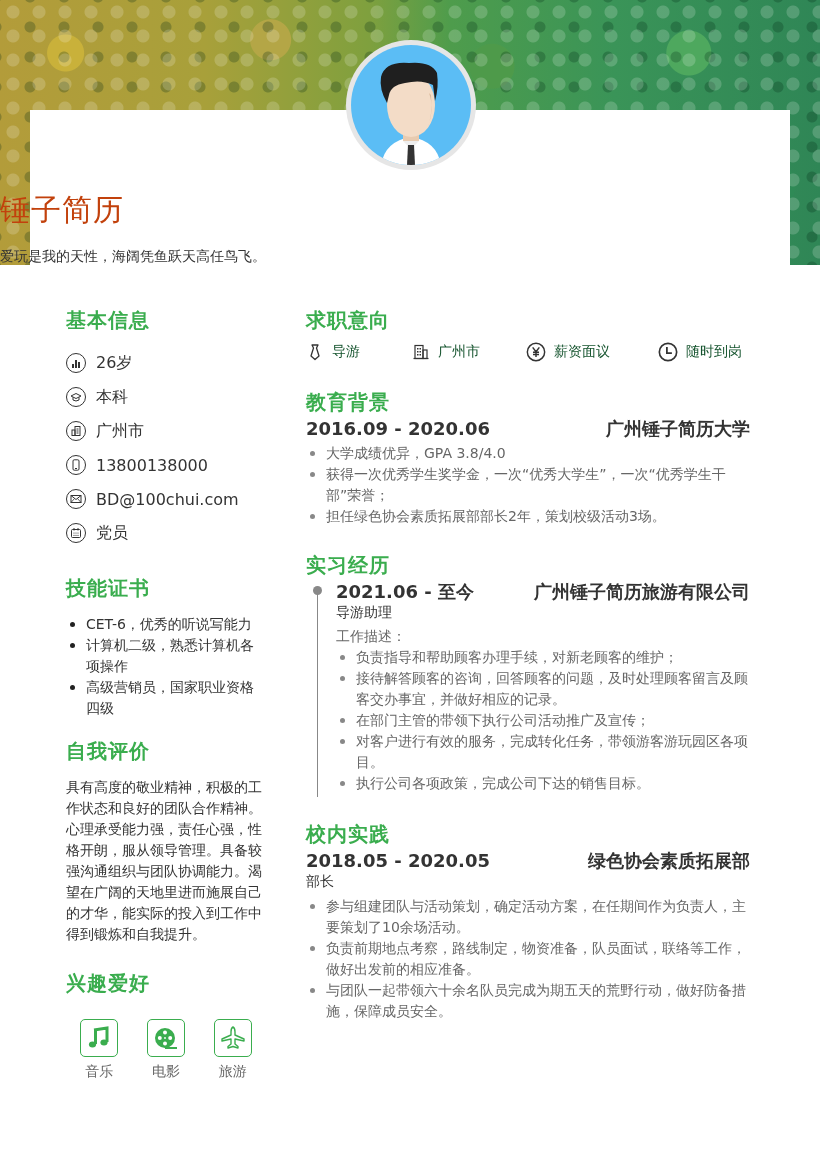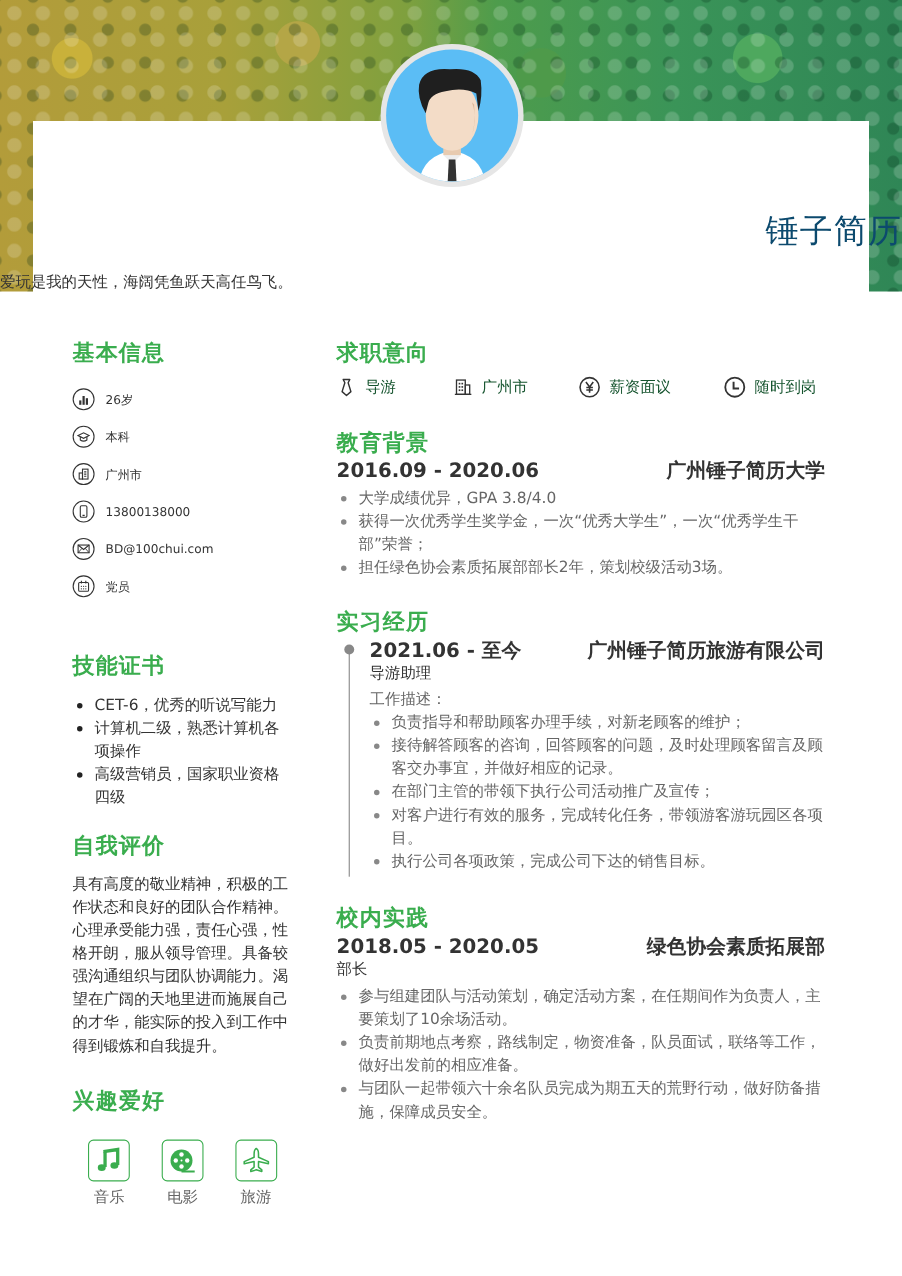--- a/index.html
+++ b/index.html
@@ -38,38 +38,38 @@
   .avatar {
     position: absolute; left: 346px; top: 40px; width: 130px; height: 130px;
     border-radius: 50%; background: #e6e6e6; padding: 5px; z-index: 3;
   }
   .avatar-inner {
     width: 120px; height: 120px; border-radius: 50%; background: #5bbdf5;
     overflow: hidden; position: relative;
   }
 
   .name {
-    position: absolute; left: 0; width: 820px; top: 190px; text-align: right;
-    font-size: 30px; color: #0c4a6e; letter-spacing: 1px; z-index: 3;
+    position: absolute; left: 0; width: 820px; top: 190px; text-align: left;
+    font-size: 30px; color: #c2410c; letter-spacing: 1px; z-index: 3;
   }
   .motto {
     position: absolute; left: 0; width: 820px; top: 248px; text-align: left;
     font-size: 14px; color: #333333; z-index: 3;
   }
 
   .left-col { position: absolute; left: 66px; top: 306px; width: 200px; z-index: 3; }
   .right-col { position: absolute; left: 306px; top: 306px; width: 444px; z-index: 3; }
 
   .sec-title {
     font-size: 20px; font-weight: bold; color: #3aad4e; letter-spacing: 1px;
     height: 28px; line-height: 28px;
   }
 
   .info-list { margin-top: 12px; }
-  .info-item { display: flex; align-items: center; height: 34px; font-size: 11px; color: #333; }
+  .info-item { display: flex; align-items: center; height: 34px; font-size: 16px; color: #333; }
   .info-icon {
     width: 20px; height: 20px; border: 1.4px solid #333; border-radius: 50%;
     display: flex; align-items: center; justify-content: center; margin-right: 10px;
     flex-shrink: 0;
   }
   .info-icon svg { width: 12px; height: 12px; }
 
   .bullets { list-style: none; }
   .bullets li { position: relative; padding-left: 20px; font-size: 14px; line-height: 21px; color: #333; }
   .bullets li::before {
@@ -188,21 +188,21 @@
             <circle cx="8" cy="6" r="0.6" fill="#333"></circle>
             <circle cx="4" cy="8.3" r="0.6" fill="#333"></circle>
             <circle cx="6" cy="8.3" r="0.6" fill="#333"></circle>
             <circle cx="8" cy="8.3" r="0.6" fill="#333"></circle>
           </svg>
       </span>
       <span>党员</span>
     </div>
   </div>
 
-  <div class="sec-title" style="margin-top:41px;">技能证书</div>
+  <div class="sec-title" style="margin-top:24px;">技能证书</div>
   <ul class="bullets" style="margin-top:12px;">
     <li>CET-6，优秀的听说写能力</li>
     <li>计算机二级，熟悉计算机各项操作</li>
     <li>高级营销员，国家职业资格四级</li>
   </ul>
 
   <div class="sec-title" style="margin-top:18px;">自我评价</div>
   <div class="para" style="margin-top:12px;">具有高度的敬业精神，积极的工作状态和良好的团队合作精神。心理承受能力强，责任心强，性格开朗，服从领导管理。具备较强沟通组织与团队协调能力。渴望在广阔的天地里进而施展自己的才华，能实际的投入到工作中得到锻炼和自我提升。</div>
 
   <div class="sec-title" style="margin-top:24px;">兴趣爱好</div>

